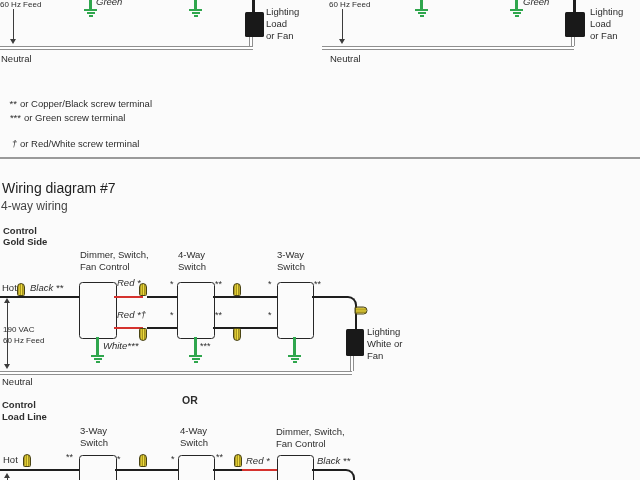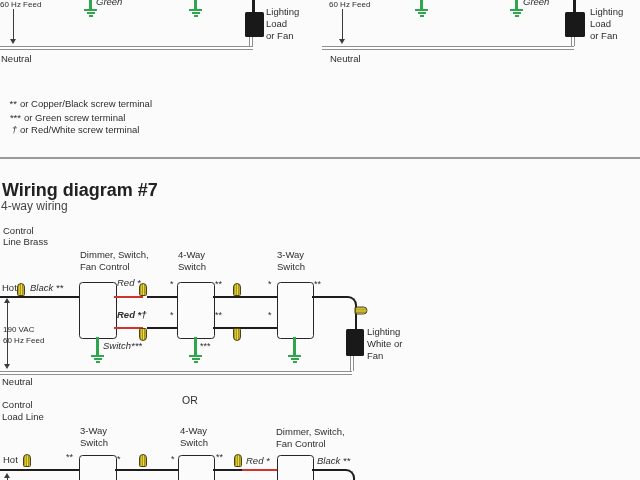--- a/index.html
+++ b/index.html
@@ -3,22 +3,22 @@
 <meta charset="utf-8">
 <style>
   html,body{margin:0;padding:0;background:#fafafa;}
   #canvas{position:relative;width:640px;height:480px;background:#fbfbfb;overflow:hidden;
           font-family:"Liberation Sans",sans-serif;color:#2d2d2d;}
   .lbl{position:absolute;white-space:nowrap;font-size:9.5px;line-height:1.1;color:#2d2d2d;}
   .s8{font-size:8px;}
   .s9{font-size:9px;}
   .s10{font-size:10.5px;}
   .it{font-style:italic;}
-  .b{font-weight:normal;}
-  .title{font-size:18px;font-weight:bold;color:#222;}
+  .b{font-weight:bold;}
+  .title{font-size:14px;font-weight:normal;color:#222;}
   .subtitle{font-size:12px;color:#444;}
   .wire{position:absolute;height:2.6px;background:#1e1e1e;}
   .vwire{position:absolute;width:3.4px;background:#1e1e1e;}
   .rwire{position:absolute;height:2.6px;background:#d5322e;}
   .neutral-h{position:absolute;height:2px;background:#fff;border-top:1.1px solid #8f8f8f;border-bottom:1.1px solid #8f8f8f;}
   .neutral-v{position:absolute;width:2px;background:#fff;border-left:1.1px solid #8f8f8f;border-right:1.1px solid #8f8f8f;}
   .box{position:absolute;border:1.7px solid #262626;border-radius:3.5px;background:transparent;}
   .block{position:absolute;background:#191919;border-radius:1.5px;}
   .nut{position:absolute;width:8px;height:13px;
        background:linear-gradient(90deg,#8f7d1d 0%,#e3cf35 22%,#a39019 40%,#f0de3f 58%,#95831c 78%,#d8c52e 100%);
@@ -89,31 +89,31 @@
   <div class="neutral-v" style="left:571px;top:37px;height:9px;"></div>
   <div class="neutral-h" style="left:322px;top:45.5px;width:252px;"></div>
   <span class="lbl" style="left:330px;top:54px;">Neutral</span>
 
   <div class="legend-row" style="left:2px;top:97.5px;">
     <span class="mk">**</span><span>or Copper/Black screw terminal</span>
   </div>
   <div class="legend-row" style="left:6px;top:112px;">
     <span class="mk">***</span><span>or Green screw terminal</span>
   </div>
-  <div class="legend-row" style="left:2px;top:124px;">
+  <div class="legend-row" style="left:2px;top:138px;">
     <span class="mk it">†</span><span>or Red/White screw terminal</span>
   </div>
 
   <div class="divider" style="top:157px;"></div>
 
   <span class="lbl title" style="left:2px;top:181px;">Wiring diagram #7</span>
   <span class="lbl subtitle" style="left:1px;top:200px;">4-way wiring</span>
 
   <span class="lbl b" style="left:3px;top:226px;">Control</span>
-  <span class="lbl b" style="left:3px;top:237px;">Line Brass</span>
+  <span class="lbl b" style="left:3px;top:237px;">Gold Side</span>
 
   <span class="lbl" style="left:80px;top:250px;">Dimmer, Switch,</span>
   <span class="lbl" style="left:80px;top:261.5px;">Fan Control</span>
   <span class="lbl" style="left:178px;top:250px;">4-Way</span>
   <span class="lbl" style="left:178px;top:261.5px;">Switch</span>
   <span class="lbl" style="left:277px;top:250px;">3-Way</span>
   <span class="lbl" style="left:277px;top:261.5px;">Switch</span>
 
   <span class="lbl" style="left:2px;top:283px;">Hot</span>
   <div class="nut" style="left:17px;top:283px;"></div>
@@ -136,35 +136,35 @@
 
   <div class="box" style="left:277px;top:282px;width:35px;height:55px;"></div>
   <span class="lbl s9" style="left:314px;top:280px;">**</span>
   <div class="curve-tr" style="left:312px;top:295.7px;width:45px;height:34px;"></div>
   <div class="nut right" style="left:357px;top:304px;"></div>
   <div class="block" style="left:346px;top:329px;width:18px;height:27px;"></div>
   <span class="lbl" style="left:367px;top:327px;">Lighting</span>
   <span class="lbl" style="left:367px;top:339px;">White or</span>
   <span class="lbl" style="left:367px;top:351px;">Fan</span>
 
-  <span class="lbl it" style="left:117px;top:310px;font-weight:bold;">Red *†</span>
+  <span class="lbl it" style="left:117px;top:310px;">Red *†</span>
   <div class="rwire" style="left:114px;top:326.7px;width:29px;"></div>
   <div class="nut down" style="left:139px;top:328px;"></div>
   <div class="wire" style="left:147px;top:326.7px;width:30px;"></div>
   <span class="lbl s9" style="left:170px;top:311px;">*</span>
   <span class="lbl s9" style="left:215px;top:311px;">**</span>
   <div class="wire" style="left:213px;top:326.7px;width:64px;"></div>
   <div class="nut down" style="left:233px;top:328px;"></div>
   <span class="lbl s9" style="left:268px;top:311px;">*</span>
 
   <div class="gstem" style="left:96px;top:337px;height:18px;"></div>
   <div class="gbar" style="left:91px;top:355px;width:13px;"></div>
   <div class="gbar" style="left:93.5px;top:358px;width:8px;"></div>
   <div class="gbar" style="left:95.5px;top:361px;width:4px;"></div>
-  <span class="lbl it" style="left:103px;top:341px;">Switch***</span>
+  <span class="lbl it" style="left:103px;top:341px;">White***</span>
 
   <div class="gstem" style="left:194px;top:337px;height:18px;"></div>
   <div class="gbar" style="left:189px;top:355px;width:13px;"></div>
   <div class="gbar" style="left:191.5px;top:358px;width:8px;"></div>
   <div class="gbar" style="left:193.5px;top:361px;width:4px;"></div>
   <span class="lbl s9" style="left:200px;top:342px;">***</span>
 
   <div class="gstem" style="left:293px;top:337px;height:18px;"></div>
   <div class="gbar" style="left:288px;top:355px;width:13px;"></div>
   <div class="gbar" style="left:290.5px;top:358px;width:8px;"></div>

